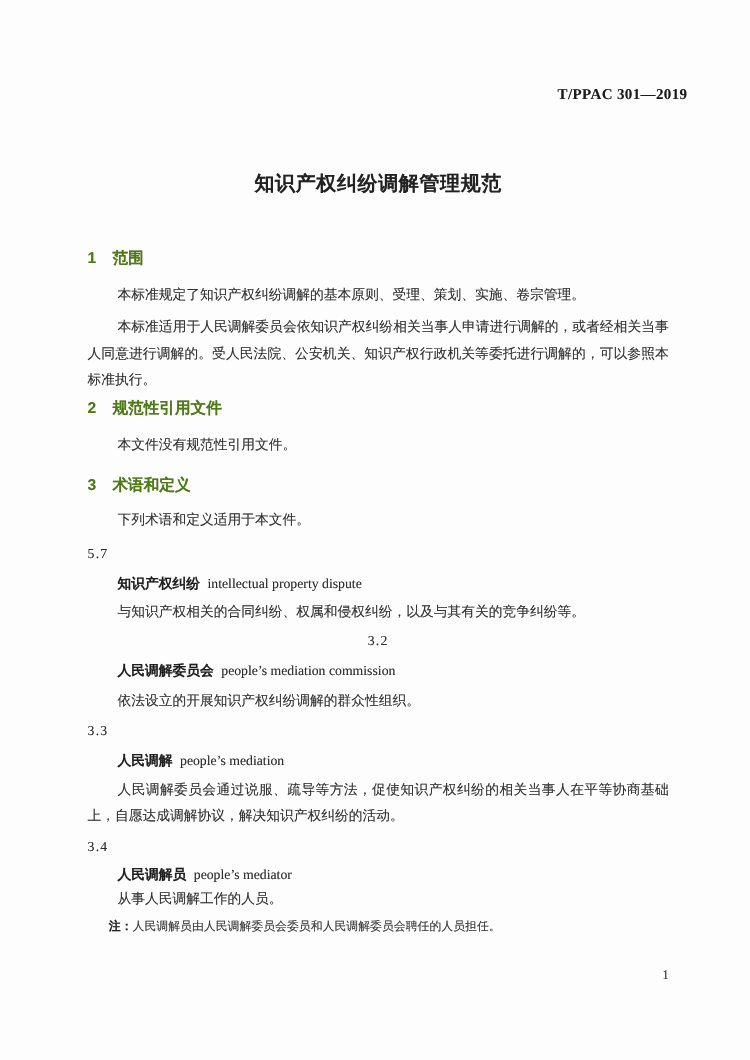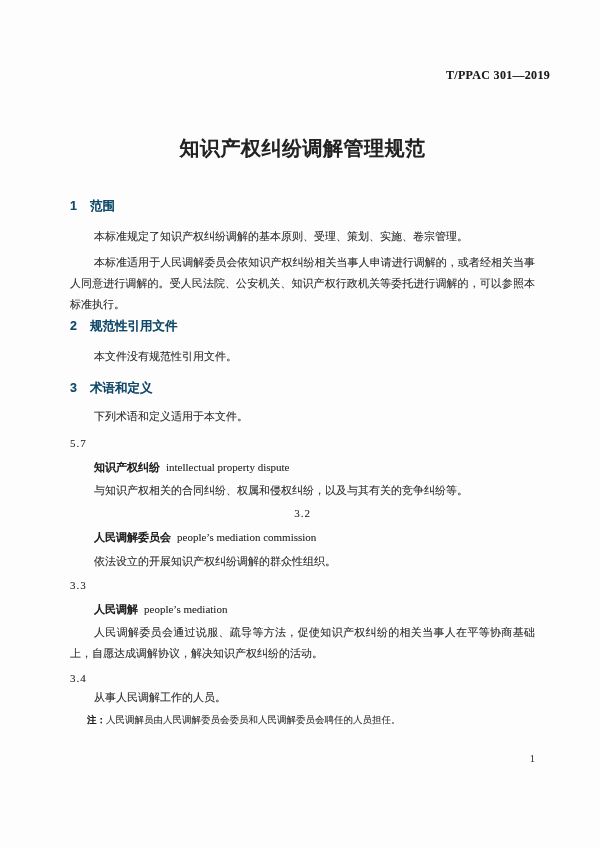--- a/index.html
+++ b/index.html
@@ -23,32 +23,32 @@
     font-size: 12px;
     line-height: 14px;
     font-weight: bold;
     color: #1c1c1c;
     letter-spacing: 0.3px;
   }
   .doc-title {
     margin-top: 54px;
     text-align: center;
     font-family: "Liberation Sans", "DejaVu Sans", sans-serif;
-    font-size: 20px;
+    font-size: 16px;
     line-height: 24px;
     font-weight: 700;
     letter-spacing: 0.5px;
     color: #222;
   }
   .sec-heading {
     font-family: "Liberation Sans", "DejaVu Sans", sans-serif;
     font-size: 12.5px;
     line-height: 16px;
     font-weight: 700;
-    color: #0c4a6e;
+    color: #4d7c0f;
   }
   .sec-heading .sec-num { margin-right: 13px; font-weight: 700; }
   .h-s1 { margin-top: 38px; }
   .h-s2 { margin-top: 3px; }
   .h-s3 { margin-top: 13px; }
   .body-p {
     font-size: 11px;
     line-height: 21px;
     text-align: justify;
     text-indent: 24px;
@@ -148,20 +148,23 @@
   </div>
   <p class="body-p def-2">依法设立的开展知识产权纠纷调解的群众性组织。</p>
 
   <div class="term-num tn-3">3.3</div>
   <div class="term-line tl-3">
     <span class="term-zh">人民调解</span><span class="term-en">people’s mediation</span>
   </div>
   <p class="body-p def-3">人民调解委员会通过说服、疏导等方法，促使知识产权纠纷的相关当事人在平等协商基础上，自愿达成调解协议，解决知识产权纠纷的活动。</p>
 
   <div class="term-num tn-4">3.4</div>
+  <div class="term-line tl-4">
+    <span class="term-zh">人民调解员</span><span class="term-en">people’s mediator</span>
+  </div>
   <p class="body-p def-4">从事人民调解工作的人员。</p>
 
   <div class="note">
     <span class="note-label">注：</span><span class="note-text">人民调解员由人民调解委员会委员和人民调解委员会聘任的人员担任。</span>
   </div>
 
   <div class="page-number">1</div>
 
 </div>
 

